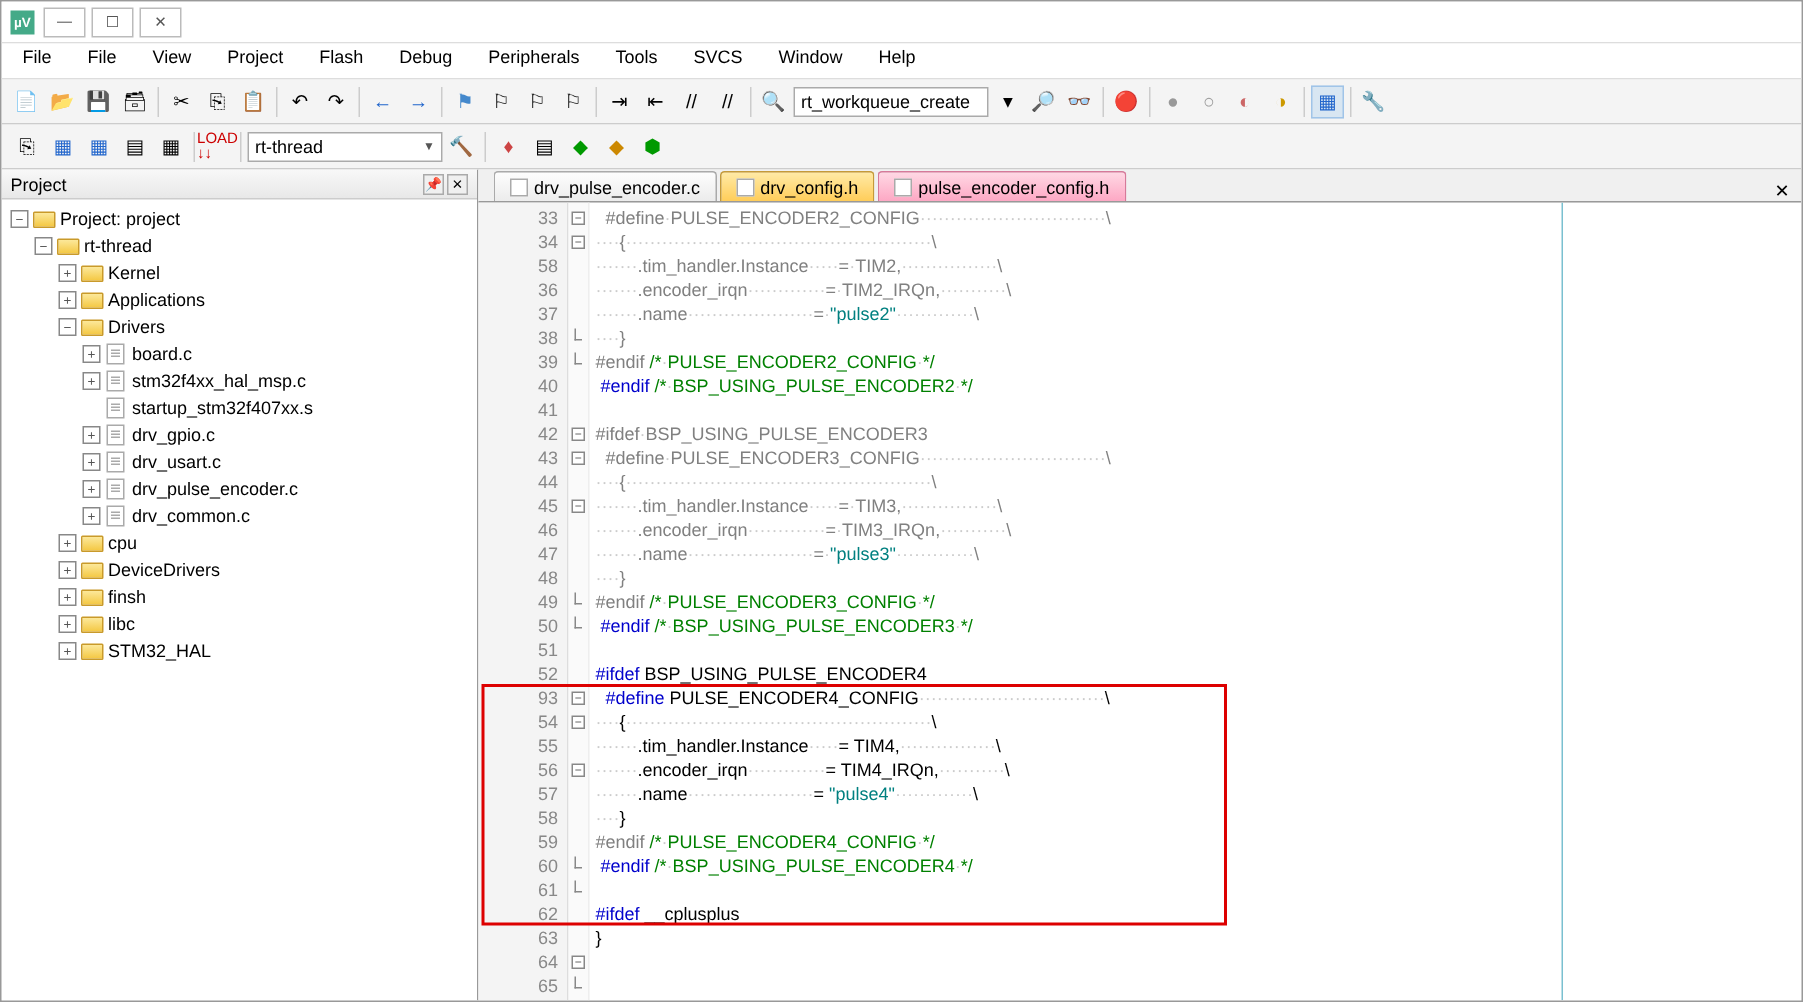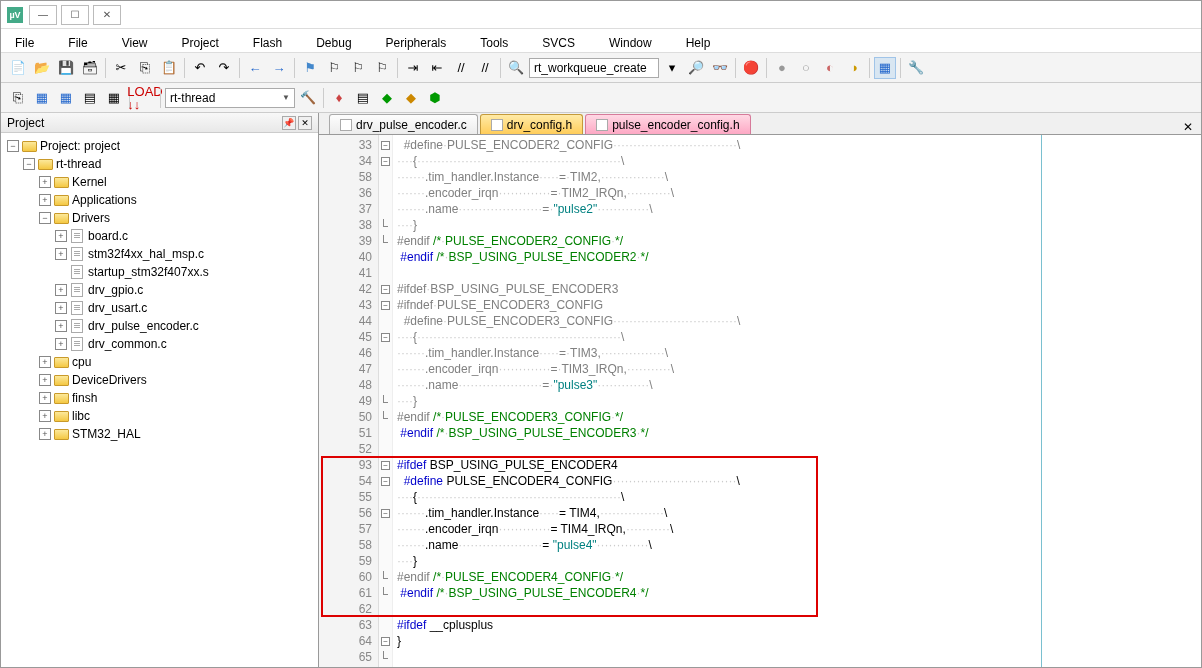--- a/index.html
+++ b/index.html
@@ -2,21 +2,21 @@
 <html><head>
 <meta charset="utf-8">
 <style>
 *{margin:0;padding:0;box-sizing:border-box;font-family:"Segoe UI",Tahoma,sans-serif;font-size:12px}
 body{background:#f0f0f0;width:1202px;height:668px;overflow:hidden;display:flex;flex-direction:column;border:1px solid #999}
 .titlebar{height:28px;background:#fff;display:flex;align-items:center;padding:0 6px;border-bottom:1px solid #ddd}
 .titlebar .icon{width:16px;height:16px;background:#4a8;margin-right:6px;display:flex;align-items:center;justify-content:center;color:#fff;font-size:9px;font-weight:bold}
 .titlebar .title{flex:1;color:#333}
 .win-btns{display:flex;gap:4px}
 .win-btn{width:28px;height:20px;border:1px solid #bbb;background:#fff;display:flex;align-items:center;justify-content:center;font-size:10px;color:#555}
-.menubar{height:24px;background:#fff;display:flex;align-items:flex-end;padding:0 6px;gap:18px;border-bottom:1px solid #ddd}
+.menubar{height:24px;background:#fff;display:flex;align-items:flex-start;padding:0 6px;gap:8px;border-bottom:1px solid #ddd}
 .menu-item{padding:2px 8px;color:#000;cursor:pointer}
 .toolbar{height:30px;background:#f4f4f4;display:flex;align-items:center;padding:0 6px;gap:2px;border-bottom:1px solid #ccc}
 .toolbar2{height:30px;background:#f4f4f4;display:flex;align-items:center;padding:0 6px;gap:2px;border-bottom:1px solid #ccc}
 .tb-btn{width:22px;height:22px;display:flex;align-items:center;justify-content:center;border:1px solid transparent;cursor:pointer}
 .tb-sep{width:1px;height:20px;background:#ccc;margin:0 2px}
 .tb-input{height:20px;border:1px solid #aaa;padding:0 4px;background:#fff}
 .tb-combo{width:130px;height:20px;border:1px solid #aaa;background:#fff;display:flex;align-items:center;padding:0 4px;justify-content:space-between}
 .tb-combo .arrow{font-size:8px;color:#555}
 .main{flex:1;display:flex;overflow:hidden}
 .panel{width:318px;background:#fff;border-right:1px solid #999;display:flex;flex-direction:column}
@@ -200,21 +200,21 @@
       <span class="tb-icon" style="color:#26c">▦</span>
     </span>
   <span class="tb-btn">
       <span class="tb-icon">▤</span>
     </span>
   <span class="tb-btn">
       <span class="tb-icon">▦</span>
     </span>
   <span class="tb-sep"></span>
   <span class="tb-btn">
-      <span class="tb-icon" style="color:#c00;font-size:13px">LOAD<br>↓↓</span>
+      <span class="tb-icon" style="color:#c00;font-size:10px">LOAD<br>↓↓</span>
     </span>
   <span class="tb-sep"></span>
   <div class="tb-combo combo2">
     <span>rt-thread</span>
     <span class="arrow">▼</span>
   </div>
   <span class="tb-btn">
       <span class="tb-icon">🔨</span>
     </span>
   <span class="tb-sep"></span>
@@ -494,21 +494,20 @@
       <div class="line"><span class="id">  </span><span class="pp">#define</span><span class="pp"><span class="dots">·</span>PULSE_ENCODER2_CONFIG<span class="dots">·</span><span class="dots">·</span><span class="dots">·</span><span class="dots">·</span><span class="dots">·</span><span class="dots">·</span><span class="dots">·</span><span class="dots">·</span><span class="dots">·</span><span class="dots">·</span><span class="dots">·</span><span class="dots">·</span><span class="dots">·</span><span class="dots">·</span><span class="dots">·</span><span class="dots">·</span><span class="dots">·</span><span class="dots">·</span><span class="dots">·</span><span class="dots">·</span><span class="dots">·</span><span class="dots">·</span><span class="dots">·</span><span class="dots">·</span><span class="dots">·</span><span class="dots">·</span><span class="dots">·</span><span class="dots">·</span><span class="dots">·</span><span class="dots">·</span><span class="dots">·</span>\</span></div>
           <div class="line"><span class="pp"><span class="dots">·</span><span class="dots">·</span><span class="dots">·</span><span class="dots">·</span>{<span class="dots">·</span><span class="dots">·</span><span class="dots">·</span><span class="dots">·</span><span class="dots">·</span><span class="dots">·</span><span class="dots">·</span><span class="dots">·</span><span class="dots">·</span><span class="dots">·</span><span class="dots">·</span><span class="dots">·</span><span class="dots">·</span><span class="dots">·</span><span class="dots">·</span><span class="dots">·</span><span class="dots">·</span><span class="dots">·</span><span class="dots">·</span><span class="dots">·</span><span class="dots">·</span><span class="dots">·</span><span class="dots">·</span><span class="dots">·</span><span class="dots">·</span><span class="dots">·</span><span class="dots">·</span><span class="dots">·</span><span class="dots">·</span><span class="dots">·</span><span class="dots">·</span><span class="dots">·</span><span class="dots">·</span><span class="dots">·</span><span class="dots">·</span><span class="dots">·</span><span class="dots">·</span><span class="dots">·</span><span class="dots">·</span><span class="dots">·</span><span class="dots">·</span><span class="dots">·</span><span class="dots">·</span><span class="dots">·</span><span class="dots">·</span><span class="dots">·</span><span class="dots">·</span><span class="dots">·</span><span class="dots">·</span><span class="dots">·</span><span class="dots">·</span>\</span></div>
           <div class="line"><span class="pp"><span class="dots">·</span><span class="dots">·</span><span class="dots">·</span><span class="dots">·</span><span class="dots">·</span><span class="dots">·</span><span class="dots">·</span>.tim_handler.Instance<span class="dots">·</span><span class="dots">·</span><span class="dots">·</span><span class="dots">·</span><span class="dots">·</span>=<span class="dots">·</span>TIM2,<span class="dots">·</span><span class="dots">·</span><span class="dots">·</span><span class="dots">·</span><span class="dots">·</span><span class="dots">·</span><span class="dots">·</span><span class="dots">·</span><span class="dots">·</span><span class="dots">·</span><span class="dots">·</span><span class="dots">·</span><span class="dots">·</span><span class="dots">·</span><span class="dots">·</span><span class="dots">·</span>\</span></div>
           <div class="line"><span class="pp"><span class="dots">·</span><span class="dots">·</span><span class="dots">·</span><span class="dots">·</span><span class="dots">·</span><span class="dots">·</span><span class="dots">·</span>.encoder_irqn<span class="dots">·</span><span class="dots">·</span><span class="dots">·</span><span class="dots">·</span><span class="dots">·</span><span class="dots">·</span><span class="dots">·</span><span class="dots">·</span><span class="dots">·</span><span class="dots">·</span><span class="dots">·</span><span class="dots">·</span><span class="dots">·</span>=<span class="dots">·</span>TIM2_IRQn,<span class="dots">·</span><span class="dots">·</span><span class="dots">·</span><span class="dots">·</span><span class="dots">·</span><span class="dots">·</span><span class="dots">·</span><span class="dots">·</span><span class="dots">·</span><span class="dots">·</span><span class="dots">·</span>\</span></div>
           <div class="line"><span class="pp"><span class="dots">·</span><span class="dots">·</span><span class="dots">·</span><span class="dots">·</span><span class="dots">·</span><span class="dots">·</span><span class="dots">·</span>.name<span class="dots">·</span><span class="dots">·</span><span class="dots">·</span><span class="dots">·</span><span class="dots">·</span><span class="dots">·</span><span class="dots">·</span><span class="dots">·</span><span class="dots">·</span><span class="dots">·</span><span class="dots">·</span><span class="dots">·</span><span class="dots">·</span><span class="dots">·</span><span class="dots">·</span><span class="dots">·</span><span class="dots">·</span><span class="dots">·</span><span class="dots">·</span><span class="dots">·</span><span class="dots">·</span>=<span class="dots">·</span></span><span class="str">"pulse2"</span><span class="pp"><span class="dots">·</span><span class="dots">·</span><span class="dots">·</span><span class="dots">·</span><span class="dots">·</span><span class="dots">·</span><span class="dots">·</span><span class="dots">·</span><span class="dots">·</span><span class="dots">·</span><span class="dots">·</span><span class="dots">·</span><span class="dots">·</span>\</span></div>
           <div class="line"><span class="pp"><span class="dots">·</span><span class="dots">·</span><span class="dots">·</span><span class="dots">·</span>}</span></div>
           <div class="line"><span class="pp">#endif</span><span class="id"> </span><span class="cm">/*<span class="dots">·</span>PULSE_ENCODER2_CONFIG<span class="dots">·</span>*/</span></div>
           <div class="line"><span class="id"> </span><span class="kw">#endif</span><span class="id"> </span><span class="cm">/*<span class="dots">·</span>BSP_USING_PULSE_ENCODER2<span class="dots">·</span>*/</span></div>
           <div class="line"><span class="id"></span></div>
           <div class="line"><span class="pp">#ifdef</span><span class="pp"><span class="dots">·</span>BSP_USING_PULSE_ENCODER3</span></div>
-          <div class="line"><span class="pp">#ifndef</span><span class="pp"><span class="dots">·</span>PULSE_ENCODER3_CONFIG</span></div>
           <div class="line"><span class="id">  </span><span class="pp">#define</span><span class="pp"><span class="dots">·</span>PULSE_ENCODER3_CONFIG<span class="dots">·</span><span class="dots">·</span><span class="dots">·</span><span class="dots">·</span><span class="dots">·</span><span class="dots">·</span><span class="dots">·</span><span class="dots">·</span><span class="dots">·</span><span class="dots">·</span><span class="dots">·</span><span class="dots">·</span><span class="dots">·</span><span class="dots">·</span><span class="dots">·</span><span class="dots">·</span><span class="dots">·</span><span class="dots">·</span><span class="dots">·</span><span class="dots">·</span><span class="dots">·</span><span class="dots">·</span><span class="dots">·</span><span class="dots">·</span><span class="dots">·</span><span class="dots">·</span><span class="dots">·</span><span class="dots">·</span><span class="dots">·</span><span class="dots">·</span><span class="dots">·</span>\</span></div>
           <div class="line"><span class="pp"><span class="dots">·</span><span class="dots">·</span><span class="dots">·</span><span class="dots">·</span>{<span class="dots">·</span><span class="dots">·</span><span class="dots">·</span><span class="dots">·</span><span class="dots">·</span><span class="dots">·</span><span class="dots">·</span><span class="dots">·</span><span class="dots">·</span><span class="dots">·</span><span class="dots">·</span><span class="dots">·</span><span class="dots">·</span><span class="dots">·</span><span class="dots">·</span><span class="dots">·</span><span class="dots">·</span><span class="dots">·</span><span class="dots">·</span><span class="dots">·</span><span class="dots">·</span><span class="dots">·</span><span class="dots">·</span><span class="dots">·</span><span class="dots">·</span><span class="dots">·</span><span class="dots">·</span><span class="dots">·</span><span class="dots">·</span><span class="dots">·</span><span class="dots">·</span><span class="dots">·</span><span class="dots">·</span><span class="dots">·</span><span class="dots">·</span><span class="dots">·</span><span class="dots">·</span><span class="dots">·</span><span class="dots">·</span><span class="dots">·</span><span class="dots">·</span><span class="dots">·</span><span class="dots">·</span><span class="dots">·</span><span class="dots">·</span><span class="dots">·</span><span class="dots">·</span><span class="dots">·</span><span class="dots">·</span><span class="dots">·</span><span class="dots">·</span>\</span></div>
           <div class="line"><span class="pp"><span class="dots">·</span><span class="dots">·</span><span class="dots">·</span><span class="dots">·</span><span class="dots">·</span><span class="dots">·</span><span class="dots">·</span>.tim_handler.Instance<span class="dots">·</span><span class="dots">·</span><span class="dots">·</span><span class="dots">·</span><span class="dots">·</span>=<span class="dots">·</span>TIM3,<span class="dots">·</span><span class="dots">·</span><span class="dots">·</span><span class="dots">·</span><span class="dots">·</span><span class="dots">·</span><span class="dots">·</span><span class="dots">·</span><span class="dots">·</span><span class="dots">·</span><span class="dots">·</span><span class="dots">·</span><span class="dots">·</span><span class="dots">·</span><span class="dots">·</span><span class="dots">·</span>\</span></div>
           <div class="line"><span class="pp"><span class="dots">·</span><span class="dots">·</span><span class="dots">·</span><span class="dots">·</span><span class="dots">·</span><span class="dots">·</span><span class="dots">·</span>.encoder_irqn<span class="dots">·</span><span class="dots">·</span><span class="dots">·</span><span class="dots">·</span><span class="dots">·</span><span class="dots">·</span><span class="dots">·</span><span class="dots">·</span><span class="dots">·</span><span class="dots">·</span><span class="dots">·</span><span class="dots">·</span><span class="dots">·</span>=<span class="dots">·</span>TIM3_IRQn,<span class="dots">·</span><span class="dots">·</span><span class="dots">·</span><span class="dots">·</span><span class="dots">·</span><span class="dots">·</span><span class="dots">·</span><span class="dots">·</span><span class="dots">·</span><span class="dots">·</span><span class="dots">·</span>\</span></div>
           <div class="line"><span class="pp"><span class="dots">·</span><span class="dots">·</span><span class="dots">·</span><span class="dots">·</span><span class="dots">·</span><span class="dots">·</span><span class="dots">·</span>.name<span class="dots">·</span><span class="dots">·</span><span class="dots">·</span><span class="dots">·</span><span class="dots">·</span><span class="dots">·</span><span class="dots">·</span><span class="dots">·</span><span class="dots">·</span><span class="dots">·</span><span class="dots">·</span><span class="dots">·</span><span class="dots">·</span><span class="dots">·</span><span class="dots">·</span><span class="dots">·</span><span class="dots">·</span><span class="dots">·</span><span class="dots">·</span><span class="dots">·</span><span class="dots">·</span>=<span class="dots">·</span></span><span class="str">"pulse3"</span><span class="pp"><span class="dots">·</span><span class="dots">·</span><span class="dots">·</span><span class="dots">·</span><span class="dots">·</span><span class="dots">·</span><span class="dots">·</span><span class="dots">·</span><span class="dots">·</span><span class="dots">·</span><span class="dots">·</span><span class="dots">·</span><span class="dots">·</span>\</span></div>
           <div class="line"><span class="pp"><span class="dots">·</span><span class="dots">·</span><span class="dots">·</span><span class="dots">·</span>}</span></div>
           <div class="line"><span class="pp">#endif</span><span class="id"> </span><span class="cm">/*<span class="dots">·</span>PULSE_ENCODER3_CONFIG<span class="dots">·</span>*/</span></div>
           <div class="line"><span class="id"> </span><span class="kw">#endif</span><span class="id"> </span><span class="cm">/*<span class="dots">·</span>BSP_USING_PULSE_ENCODER3<span class="dots">·</span>*/</span></div>
           <div class="line"><span class="id"></span></div>
           <div class="line"><span class="kw">#ifdef</span><span class="id"> BSP_USING_PULSE_ENCODER4</span></div>

